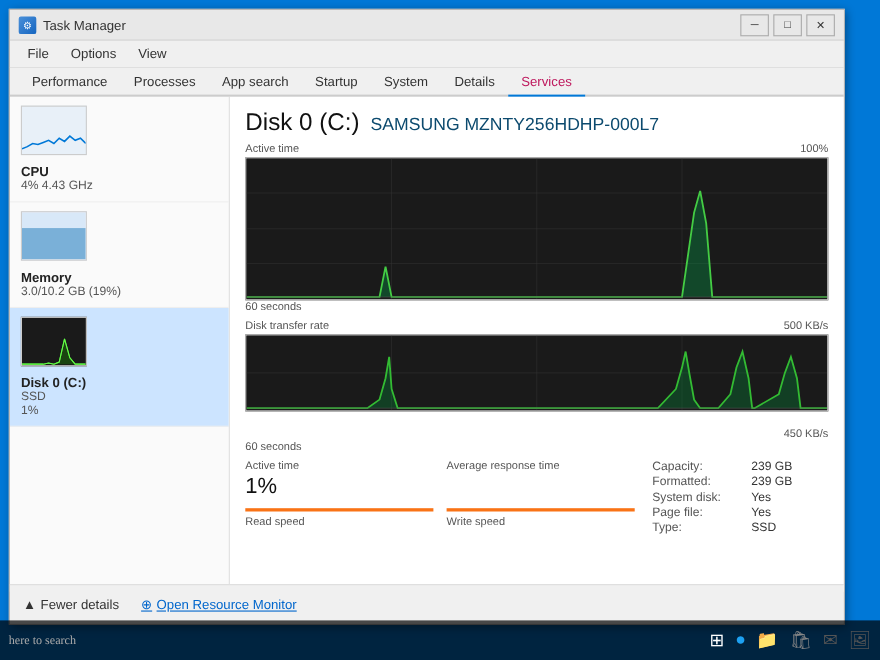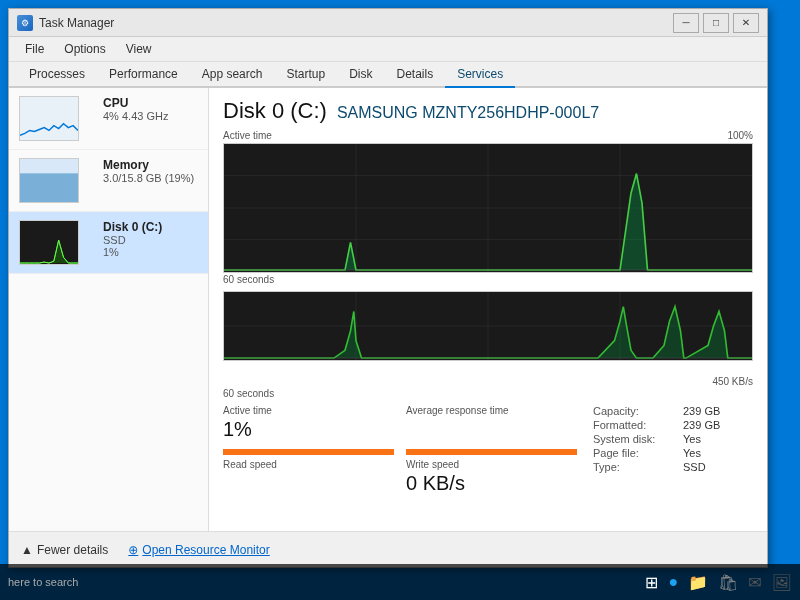--- a/index.html
+++ b/index.html
@@ -96,21 +96,21 @@
       padding: 5px 12px;
       cursor: pointer;
       color: #333;
       font-size: 12px;
       border-bottom: 2px solid transparent;
       margin-bottom: -2px;
     }
     .tab.active {
       background: #f0f0f0;
       border-bottom: 2px solid #0078d7;
-      color: #0c4a6e;
+      color: #be185d;
     }
 
     
     .main-content {
       display: flex;
       height: calc(100% - 108px);
     }
 
     
     .sidebar {
@@ -118,21 +118,22 @@
       background: #fafafa;
       border-right: 1px solid #ddd;
       overflow-y: auto;
     }
     .sidebar-item {
       padding: 8px 10px;
       cursor: pointer;
       border-bottom: 1px solid #eee;
       display: flex;
       align-items: flex-start;
-      gap: 24px;
+      gap: 8px;
+      flex-direction: column;
     }
     .sidebar-item.active { background: #cce4ff; }
     .sidebar-thumb {
       width: 60px;
       height: 45px;
       background: #e8f0f8;
       border: 1px solid #ccc;
       flex-shrink: 0;
       position: relative;
       overflow: hidden;
@@ -216,21 +217,21 @@
       font-size: 10px;
       color: #555;
       margin-bottom: 2px;
     }
     .stat-value {
       font-size: 20px;
       font-weight: 300;
       color: #111;
     }
     .stat-divider {
-      border-top: 6px solid #f97316;
+      border-top: 3px solid #f97316;
       padding-top: 4px;
     }
 
     .info-table {
       font-size: 11px;
       color: #333;
     }
     .info-row {
       display: flex;
       margin-bottom: 2px;
@@ -319,25 +320,25 @@
     </div>
   </div>
 
   <div class="menu-bar">
     <span class="menu-item">File</span>
     <span class="menu-item">Options</span>
     <span class="menu-item">View</span>
   </div>
 
   <div class="tab-bar">
+    <span class="tab">Performance</span>
     <span class="tab">Processes</span>
-    <span class="tab">Performance</span>
     <span class="tab">App search</span>
     <span class="tab">Startup</span>
-    <span class="tab">Disk</span>
+    <span class="tab">System</span>
     <span class="tab">Details</span>
     <span class="tab active">Services</span>
   </div>
 
   <div class="main-content">
 
     <div class="sidebar">
 
       <div class="sidebar-item">
         <div class="sidebar-thumb">
@@ -353,21 +354,21 @@
 
       <div class="sidebar-item">
         <div class="sidebar-thumb" style="background:#e8eef8;">
           <svg class="chart-svg" viewBox="0 0 60 45" preserveAspectRatio="none">
             <rect x="0" y="0" width="60" height="45" fill="#d8e8f8"></rect>
             <rect x="0" y="15" width="60" height="30" fill="#7ab0d8"></rect>
           </svg>
         </div>
         <div class="sidebar-info">
           <div class="sidebar-label">Memory</div>
-          <div class="sidebar-sub">3.0/15.8 GB (19%)</div>
+          <div class="sidebar-sub">3.0/10.2 GB (19%)</div>
         </div>
       </div>
 
       <div class="sidebar-item active">
         <div class="sidebar-thumb" style="background:#1a1a1a;">
           <svg class="chart-svg" viewBox="0 0 60 45" preserveAspectRatio="none">
             <polyline points="0,44 5,44 10,44 15,44 20,44 25,43 30,44 35,42 40,20 45,38 50,44 55,44 60,44" fill="#1a4410" stroke="#44cc44" stroke-width="1"></polyline>
             <polyline points="0,44 5,44 10,44 15,44 20,44 25,43 30,44 35,42 40,20 45,38 50,44 55,44 60,44" fill="none" stroke="#66ff44" stroke-width="1"></polyline>
           </svg>
         </div>
@@ -407,20 +408,24 @@
 
             <polyline points="0,128 40,128 60,128 80,128 100,128 110,128 115,100 120,128 130,128 160,128 200,128 220,128 240,128 260,128 280,128 300,128 320,128 340,128 360,128 370,50 375,30 380,60 385,128 390,128 400,128 420,128 440,128 460,128 480,128" fill="rgba(0,180,80,0.3)" stroke="#44cc44" stroke-width="1.5"></polyline>
 
             <line x1="0" y1="128" x2="480" y2="128" stroke="#555" stroke-width="0.5"></line>
           </svg>
         </div>
         <div class="chart-seconds">60 seconds</div>
       </div>
 
       <div class="chart-container">
+        <div class="chart-label-row">
+          <span>Disk transfer rate</span>
+          <span>500 KB/s</span>
+        </div>
         <div class="chart-box chart-box-transfer">
           <svg class="chart-svg" viewBox="0 0 480 70" preserveAspectRatio="none">
             <rect width="480" height="70" fill="#1a1a1a"></rect>
             <line x1="0" y1="35" x2="480" y2="35" stroke="#333" stroke-width="0.5"></line>
             <line x1="120" y1="0" x2="120" y2="70" stroke="#333" stroke-width="0.5"></line>
             <line x1="240" y1="0" x2="240" y2="70" stroke="#333" stroke-width="0.5"></line>
             <line x1="360" y1="0" x2="360" y2="70" stroke="#333" stroke-width="0.5"></line>
 
             <polyline points="0,68 60,68 80,68 100,68 110,60 115,40 118,20 120,50 125,68 200,68 300,68 340,68 355,50 360,30 363,15 366,35 370,60 375,68 390,68 400,55 405,30 410,15 415,40 418,68 420,68 440,55 445,35 450,20 455,40 458,68 460,68 480,68" fill="rgba(0,150,60,0.3)" stroke="#33bb33" stroke-width="1.5"></polyline>
             <line x1="0" y1="68" x2="480" y2="68" stroke="#555" stroke-width="0.5"></line>
@@ -447,23 +452,20 @@
             <div class="stat-block">
               <div class="stat-label">Average response time</div>
             </div>
 
             <div class="stat-block stat-divider">
               <div class="stat-label">Read speed</div>
             </div>
 
             <div class="stat-block stat-divider">
               <div class="stat-label">Write speed</div>
-              <div>
-                <span class="stat-value">0 KB/s</span>
-              </div>
             </div>
 
           </div>
         </div>
 
         <div style="min-width:160px;">
           <div class="info-table">
             <div class="info-row">
               <span class="info-key">Capacity:</span>
               <span class="info-val">239 GB</span>
@@ -498,21 +500,21 @@
     </div>
     <div class="bottom-link">
       <span style="color:#0066cc;">⊕</span>
       <span>Open Resource Monitor</span>
     </div>
   </div>
 
 </div>
 
 <div class="taskbar">
-  <div style="display:flex;align-items:center;gap:8px;color:white;font-size:11px;">
+  <div style="display:flex;align-items:center;gap:8px;color:white;font-size:11px;font-family:Liberation Serif, serif;">
     <span style="color:#aaa;">here to search</span>
   </div>
   <div style="margin-left:auto;display:flex;gap:10px;align-items:center;">
     <span style="color:white;font-size:16px;">⊞</span>
     <span style="color:#1da1f2;font-size:16px;">●</span>
     <span style="color:#f5a623;font-size:16px;">📁</span>
     <span style="color:#888;font-size:16px;">🛍</span>
     <span style="color:#555;font-size:16px;">✉</span>
     <span style="color:#555;font-size:16px;">🖼</span>
   </div>

